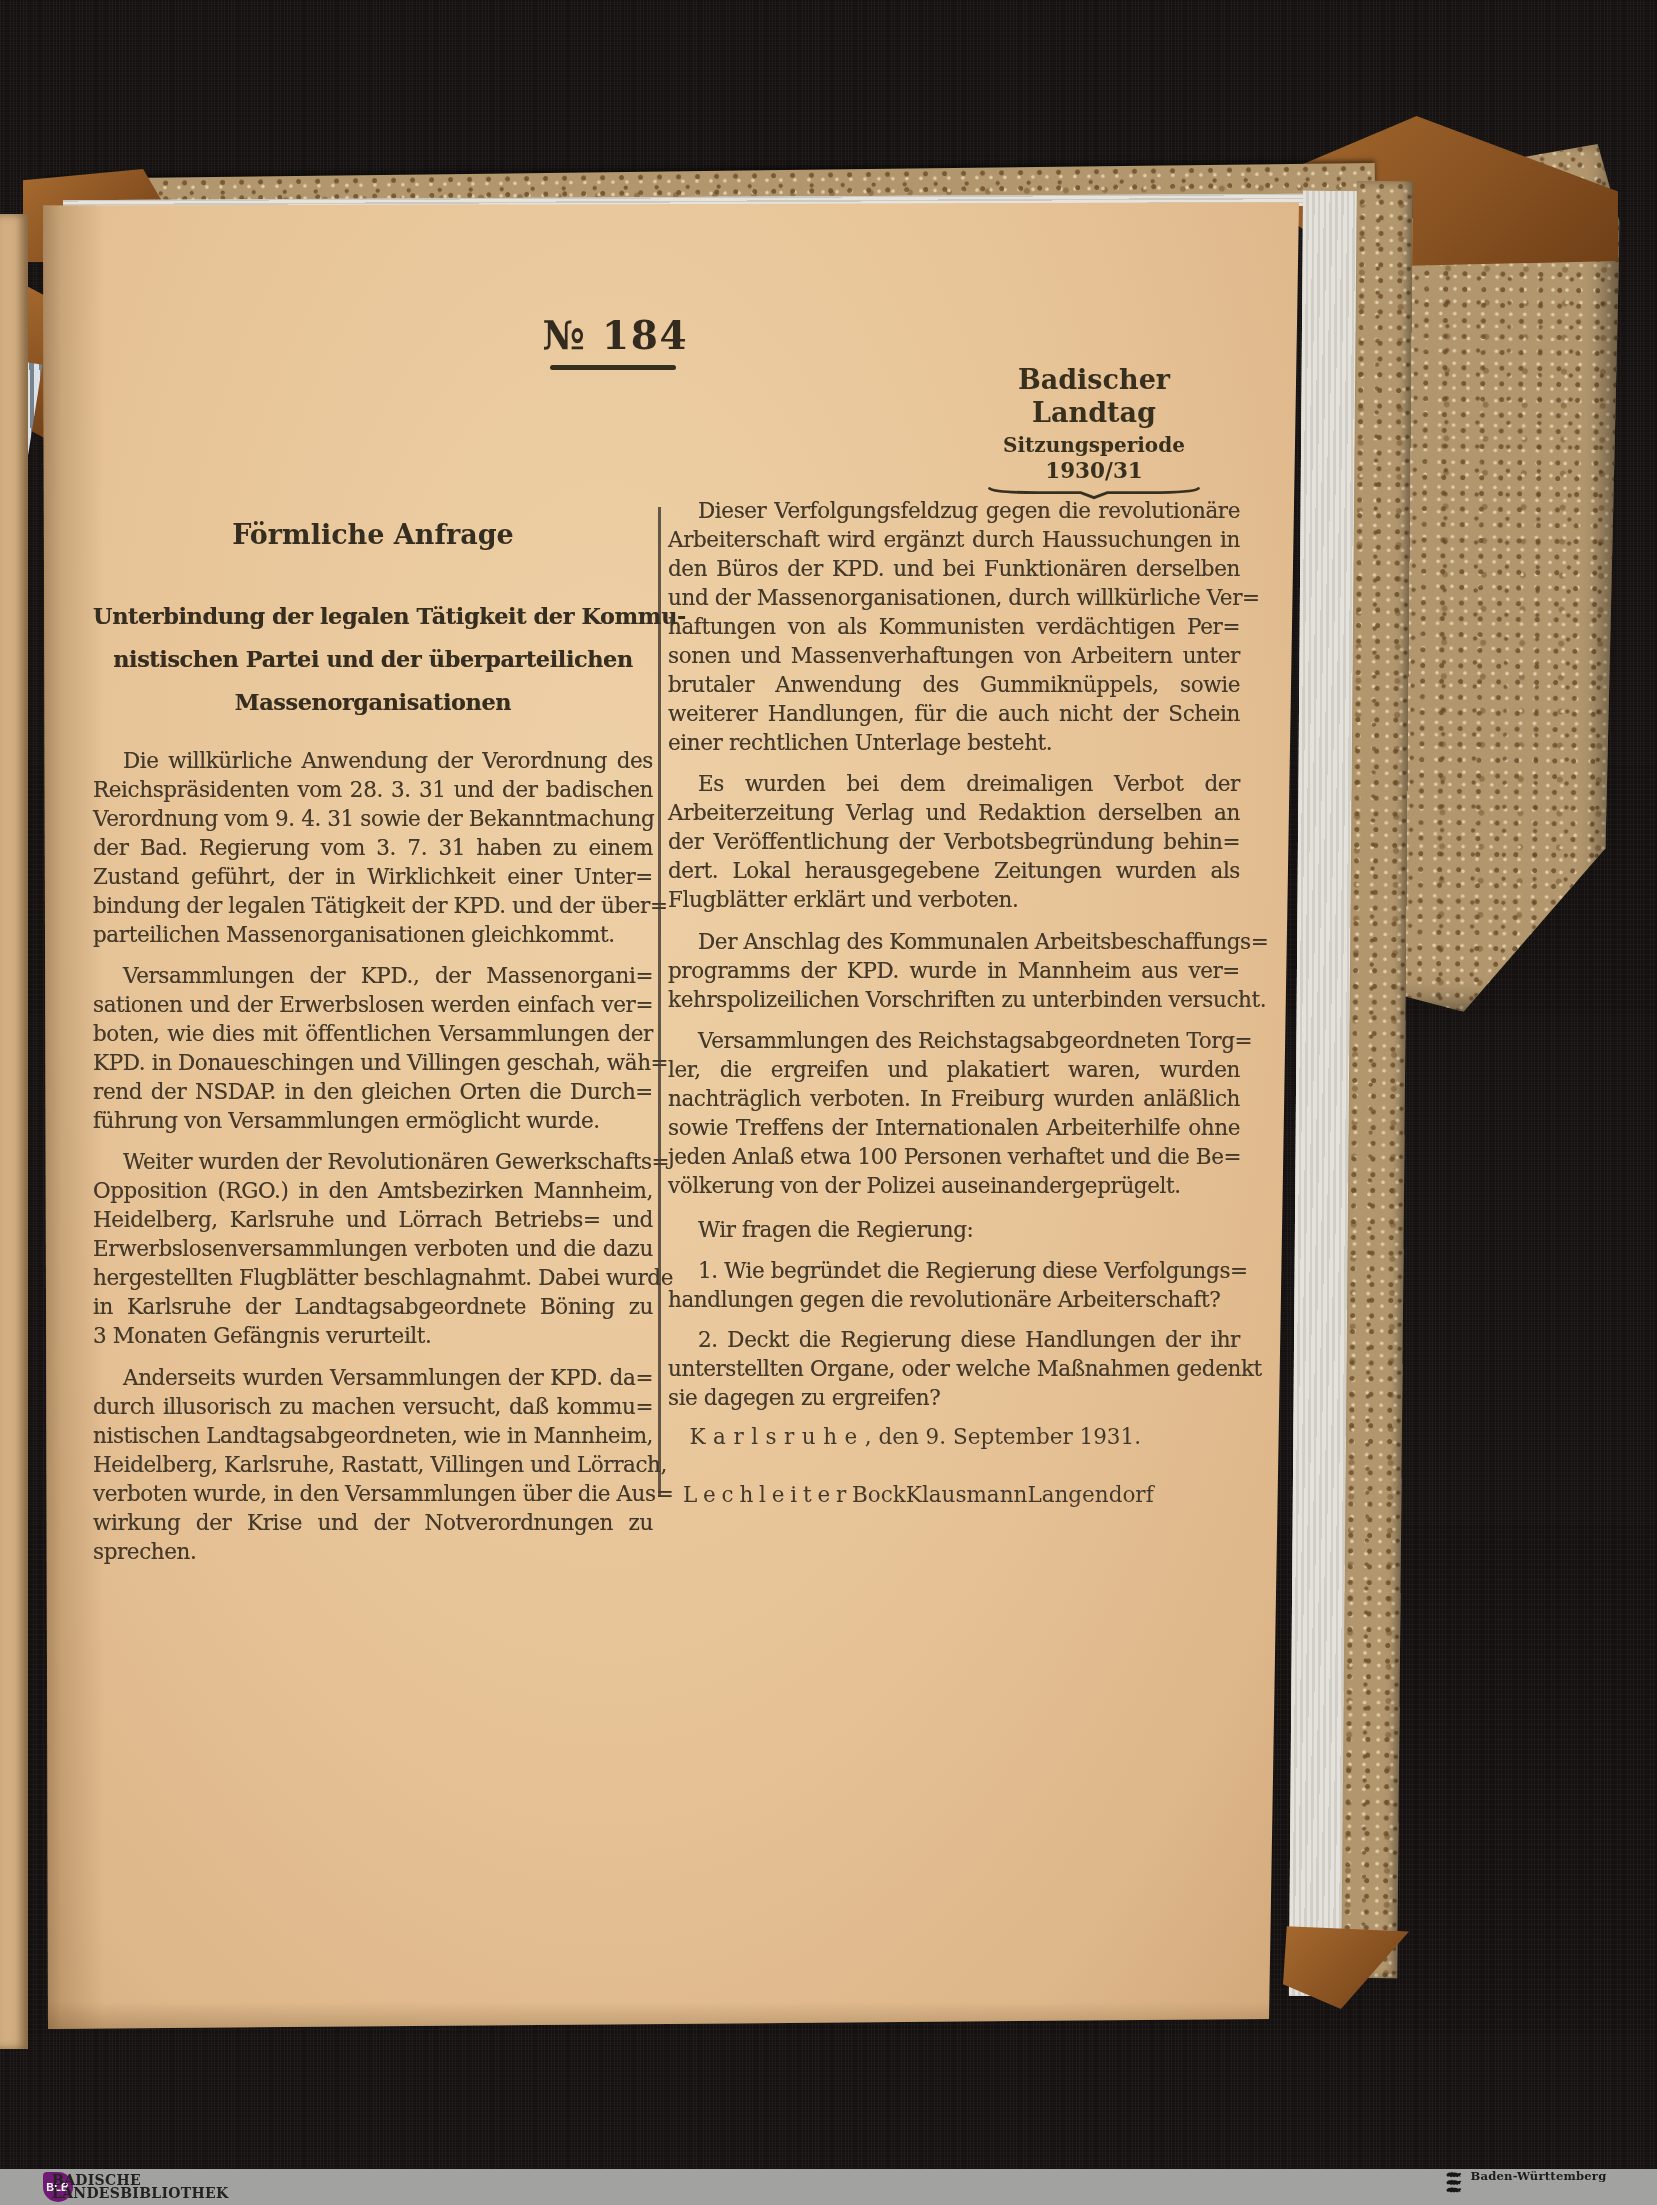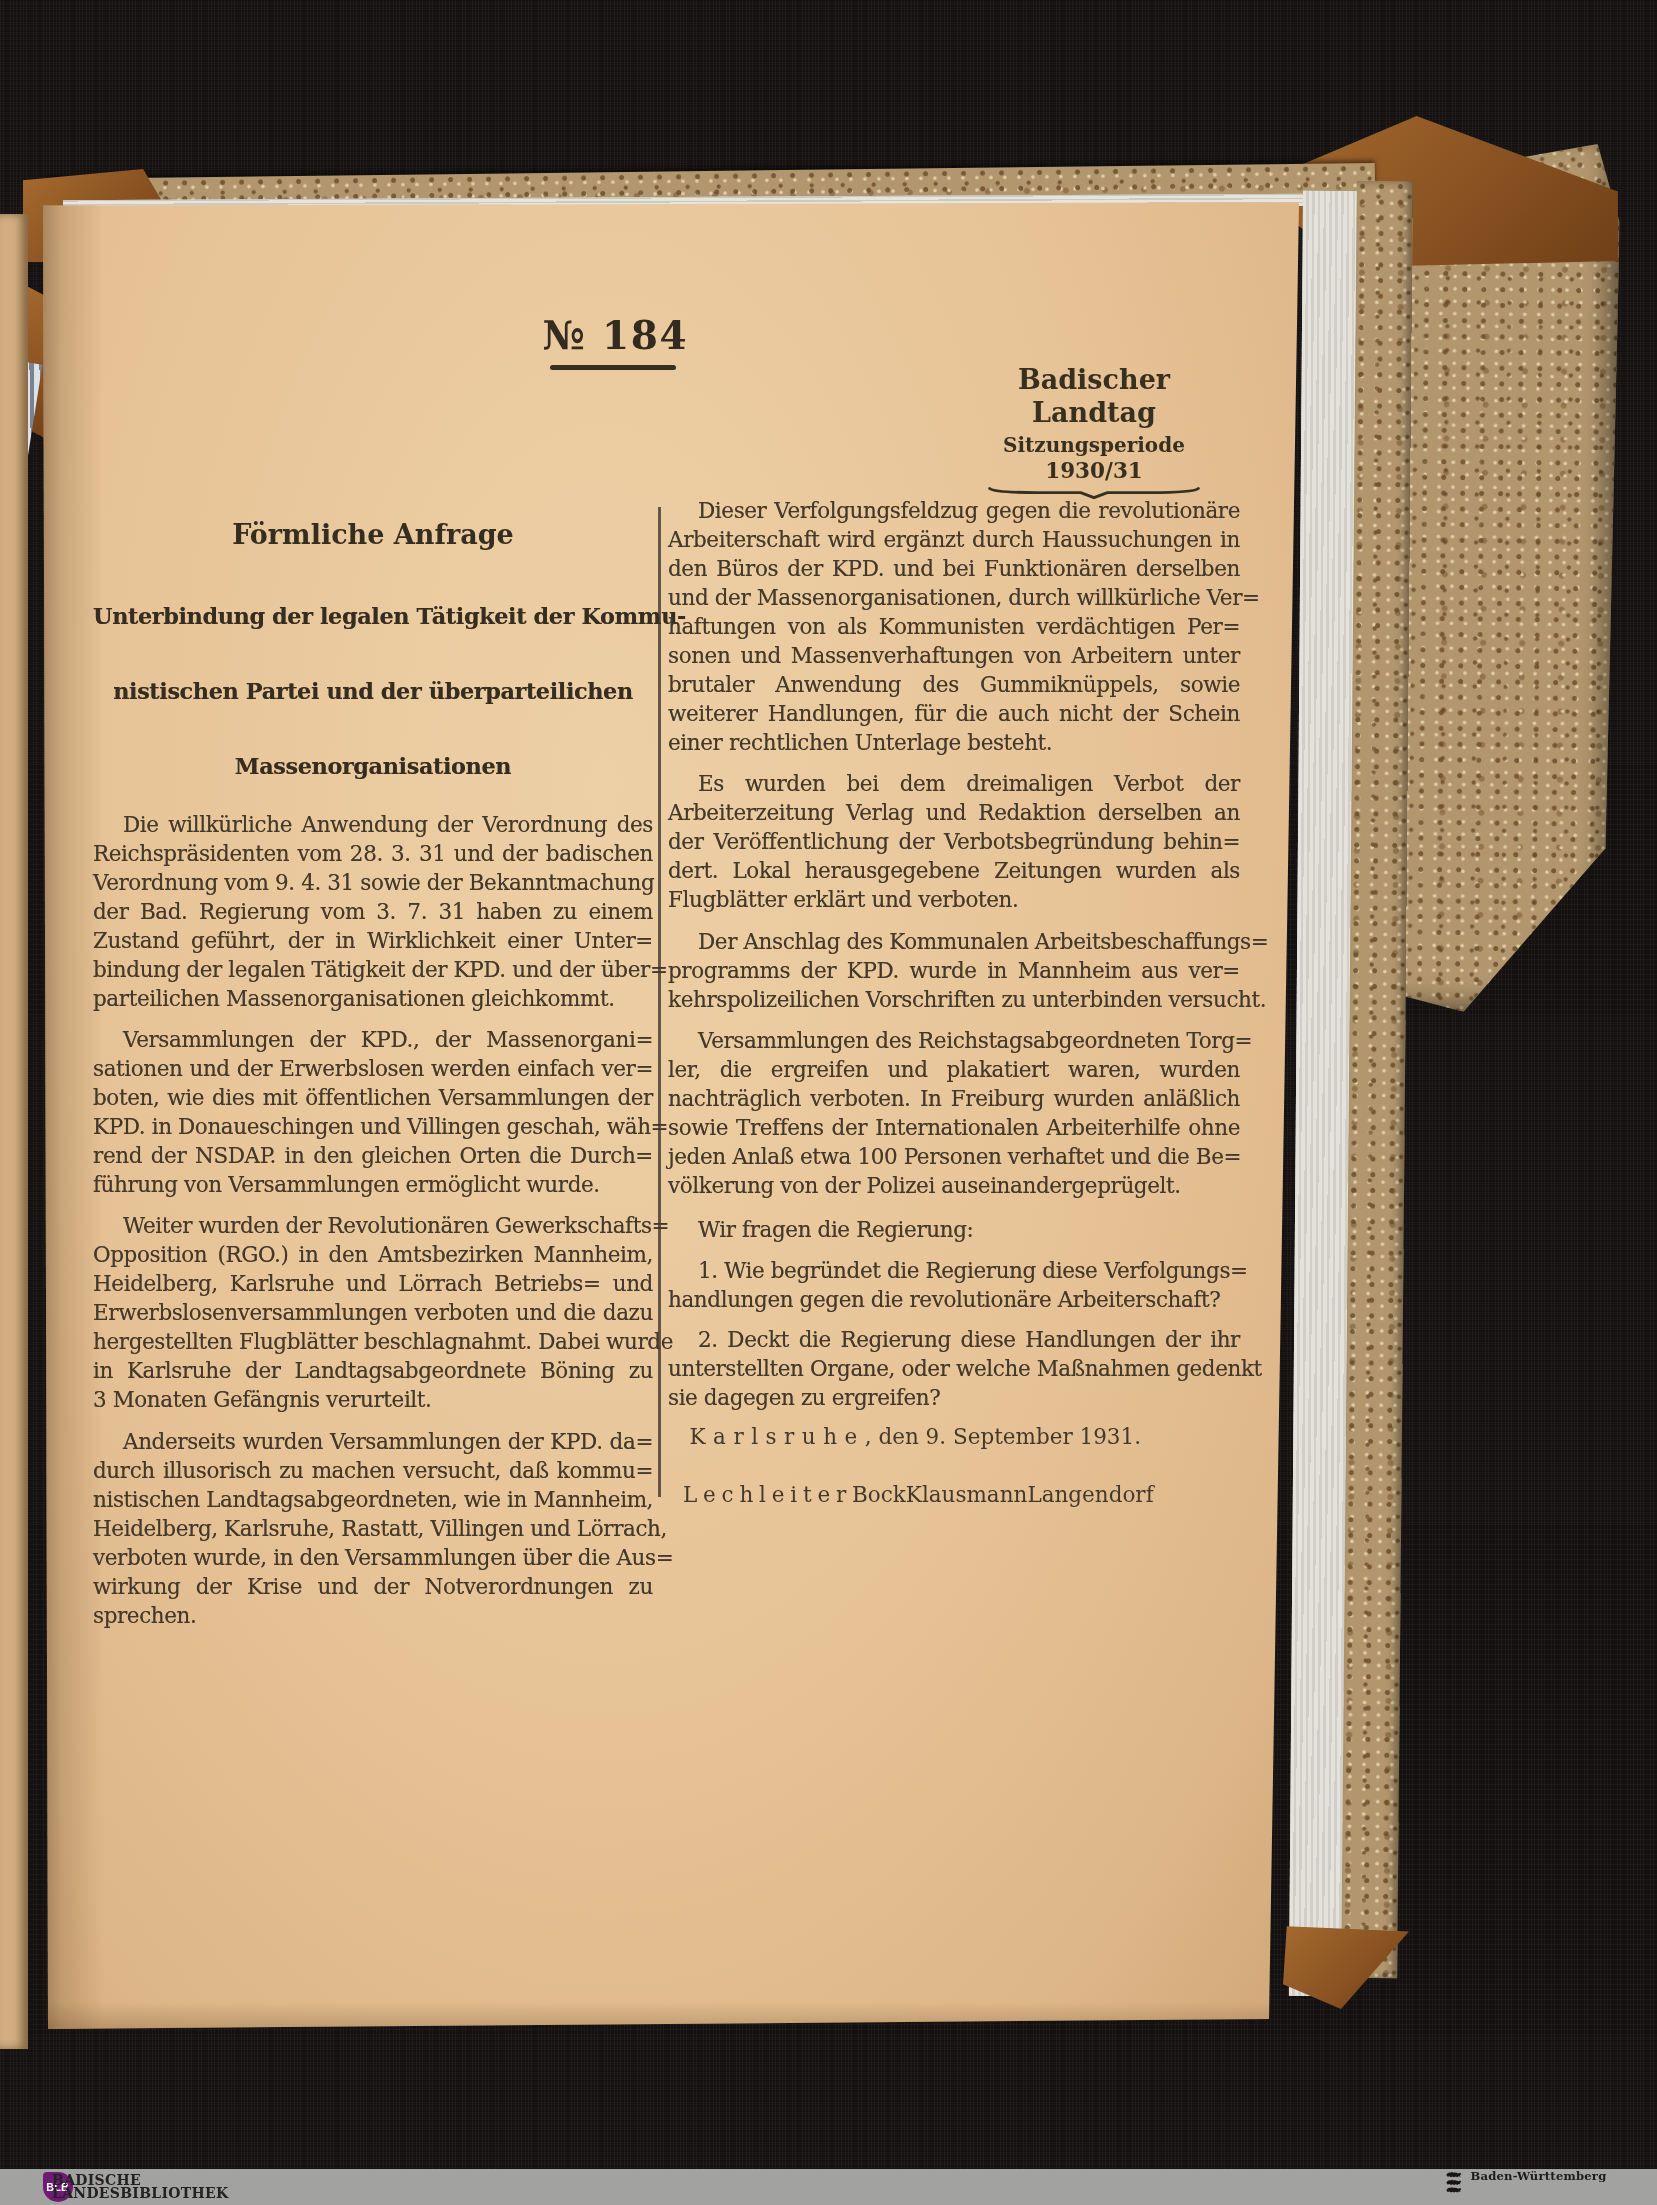--- a/index.html
+++ b/index.html
@@ -72,21 +72,21 @@
   .col{color:#43392b;}
   .colL{left:93px;top:519px;width:560px;}
   .colR{left:668px;top:496px;width:572px;}
   .col-heading{font-size:27px;font-weight:700;text-align:center;color:#352d20;margin-bottom:45px;}
   .col-title{margin-bottom:21.5px;}
   .col-title .tline{font-size:22.4px;font-weight:700;line-height:43px;color:#352d20;}
   .tline{font-size:21.5px;line-height:29px;letter-spacing:-0.4px;white-space:nowrap;
     text-align:justify;text-align-last:justify;text-shadow:0 0 0.5px rgba(60,45,25,.55);}
   .tline.last{text-align-last:left;}
   .tline.first{text-indent:30px;}
-  .tline.tcenter{text-align:center;text-align-last:center;margin-top:32px;}
+  .tline.tcenter{text-align:center;text-align-last:center;}
   .para{margin-bottom:12.4px;}
   .questions .para{margin-bottom:10.8px;}
   .intro{margin:15px 0 11.6px;}
   .dateline{font-size:21.5px;line-height:30px;text-indent:21.5px;}
   .dateline .spaced{letter-spacing:7.5px;}
   .signatures{margin-top:30px;display:flex;justify-content:flex-start;
     padding:0 98px 0 15px;font-size:21.5px;}
   .signatures .sig.spaced{letter-spacing:5.8px;}
 
   

